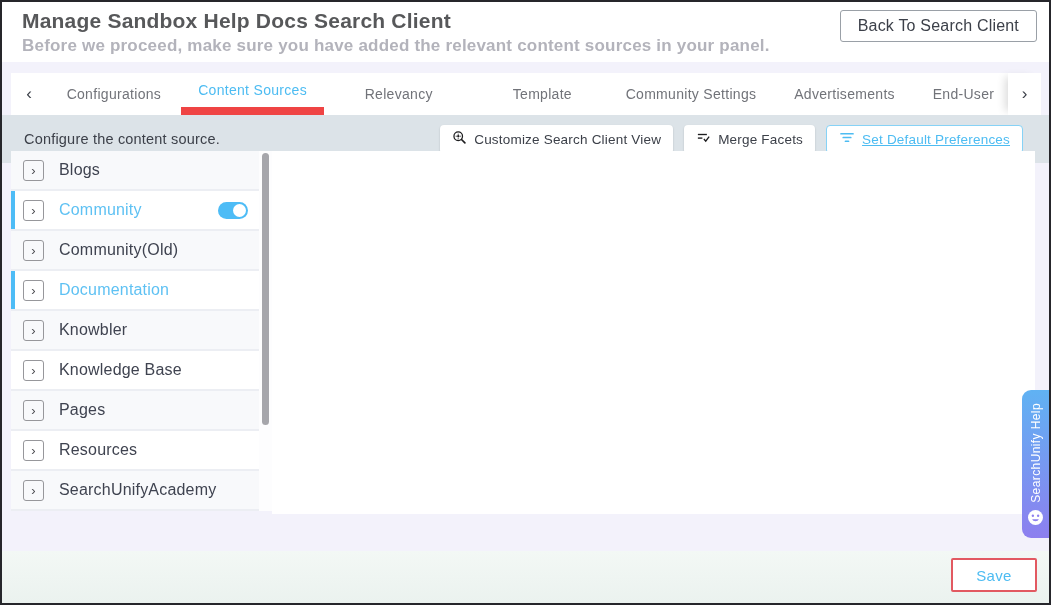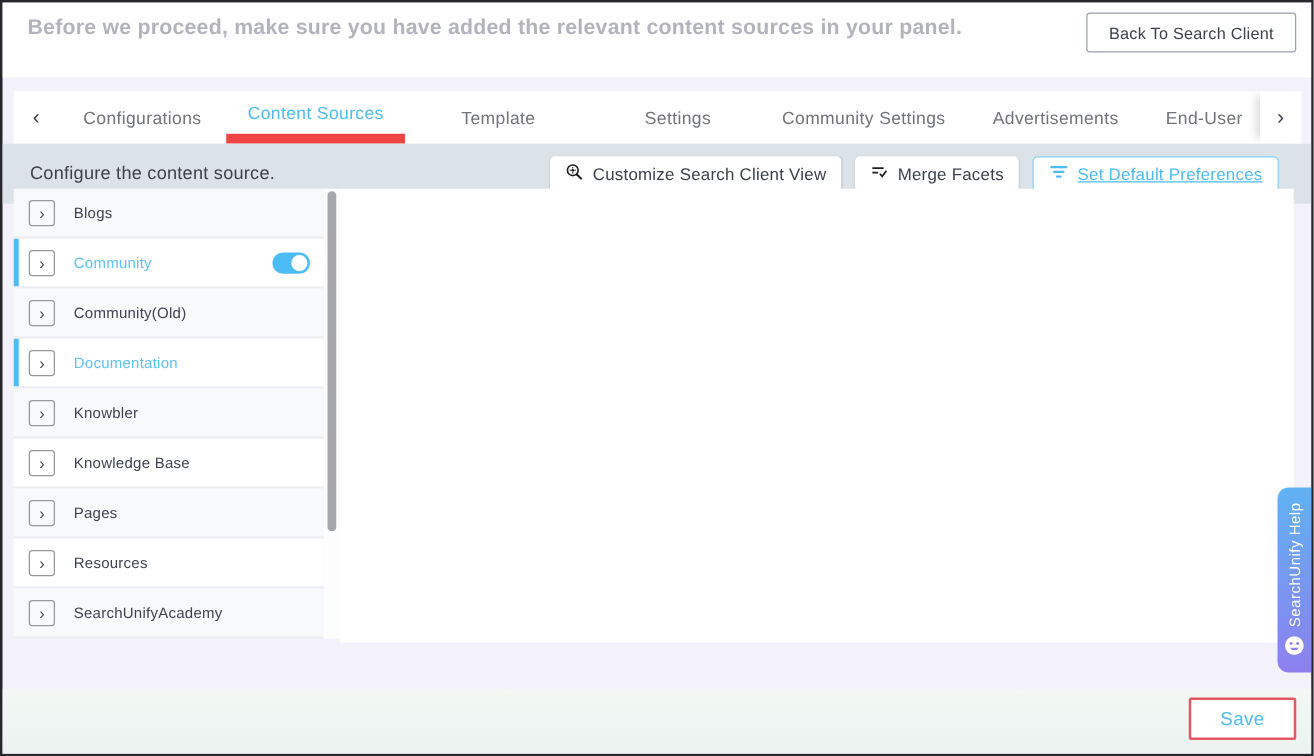--- a/index.html
+++ b/index.html
@@ -14,21 +14,21 @@
   
   .header {
     position:absolute; left:0; top:0; width:1047px; height:60px;
     background:#ffffff; display:flex; align-items:flex-start; justify-content:space-between;
   }
   .title-block { padding:7px 0 0 20px; }
   .page-title { font-size:21px; font-weight:bold; color:#57585a; letter-spacing:.2px; }
   .page-subtitle { margin-top:3px; font-size:17px; color:#b3b3bb; letter-spacing:.2px;font-weight:bold; }
   .back-btn {
     margin:8px 12px 0 0; height:32px; padding:0 17px; background:#fff;
-    border:1px solid #9aa0a7; border-radius:3px; font-size:13px; color:#3c4049;
+    border:1px solid #9aa0a7; border-radius:3px; font-size:16px; color:#3c4049;
     display:flex; align-items:center; cursor:pointer; letter-spacing:.2px;
     font-family:"Liberation Sans", sans-serif;
   }
 
   
   .tabbar {
     position:absolute; left:9px; top:71px; width:1030px; height:42px;
     background:#ffffff; display:flex; align-items:stretch;
   }
   .tab-arrow-left {
@@ -71,21 +71,21 @@
     padding-left:12px; background:#ffffff; border-bottom:2px solid #eceef3; cursor:pointer;
   }
   .source-row:nth-child(odd) { background:#f8f9fb; }
   .source-row.highlighted { background:#ffffff; }
   .active-bar { position:absolute; left:0; top:0; bottom:0; width:4px; background:#4dbcf6; }
   .chev-box {
     width:21px; height:21px; border:1px solid #97979b; border-radius:3px;
     display:flex; align-items:center; justify-content:center;
     font-size:13px; color:#4a4a4f; margin-right:15px; background:transparent; flex:0 0 auto;
   }
-  .source-label { font-size:12px; color:#3f4350; letter-spacing:.2px; white-space:nowrap; }
+  .source-label { font-size:16px; color:#3f4350; letter-spacing:.2px; white-space:nowrap; }
   .source-row.highlighted .source-label { color:#5ec1f3; }
   .toggle {
     margin-left:auto; margin-right:11px; width:30px; height:17px; border-radius:9px;
     background:#4dbcf6; position:relative; flex:0 0 auto; cursor:pointer;
   }
   .toggle .knob {
     position:absolute; right:2px; top:2px; width:13px; height:13px;
     border-radius:50%; background:#fff;
   }
 
@@ -130,32 +130,33 @@
   }
   .help-smiley { margin-bottom:8px; display:block; }
 </style>
 </head>
 <body>
 
 <div class="page">
 
   <div class="header">
     <div class="title-block">
+      <div class="page-title">Manage Sandbox Help Docs Search Client</div>
       <div class="page-subtitle">Before we proceed, make sure you have added the relevant content sources in your panel.</div>
     </div>
     <button class="back-btn">Back To Search Client</button>
   </div>
 
   <div class="tabbar">
     <div class="tab-arrow-left">‹</div>
     <div class="tabs">
       <div class="tab t1">Configurations</div>
       <div class="tab t2 active">Content Sources</div>
-      <div class="tab t3">Template</div>
-      <div class="tab t4">Settings</div>
+      <div class="tab t3">Relevancy</div>
+      <div class="tab t4">Template</div>
       <div class="tab t5">Community Settings</div>
       <div class="tab t6">Advertisements</div>
       <div class="tab t7">End-User</div>
     </div>
     <div class="tab-arrow-right">›</div>
   </div>
 
   <div class="toolbar">
     <div class="toolbar-heading">Configure the content source.</div>
     <div class="toolbar-actions">

